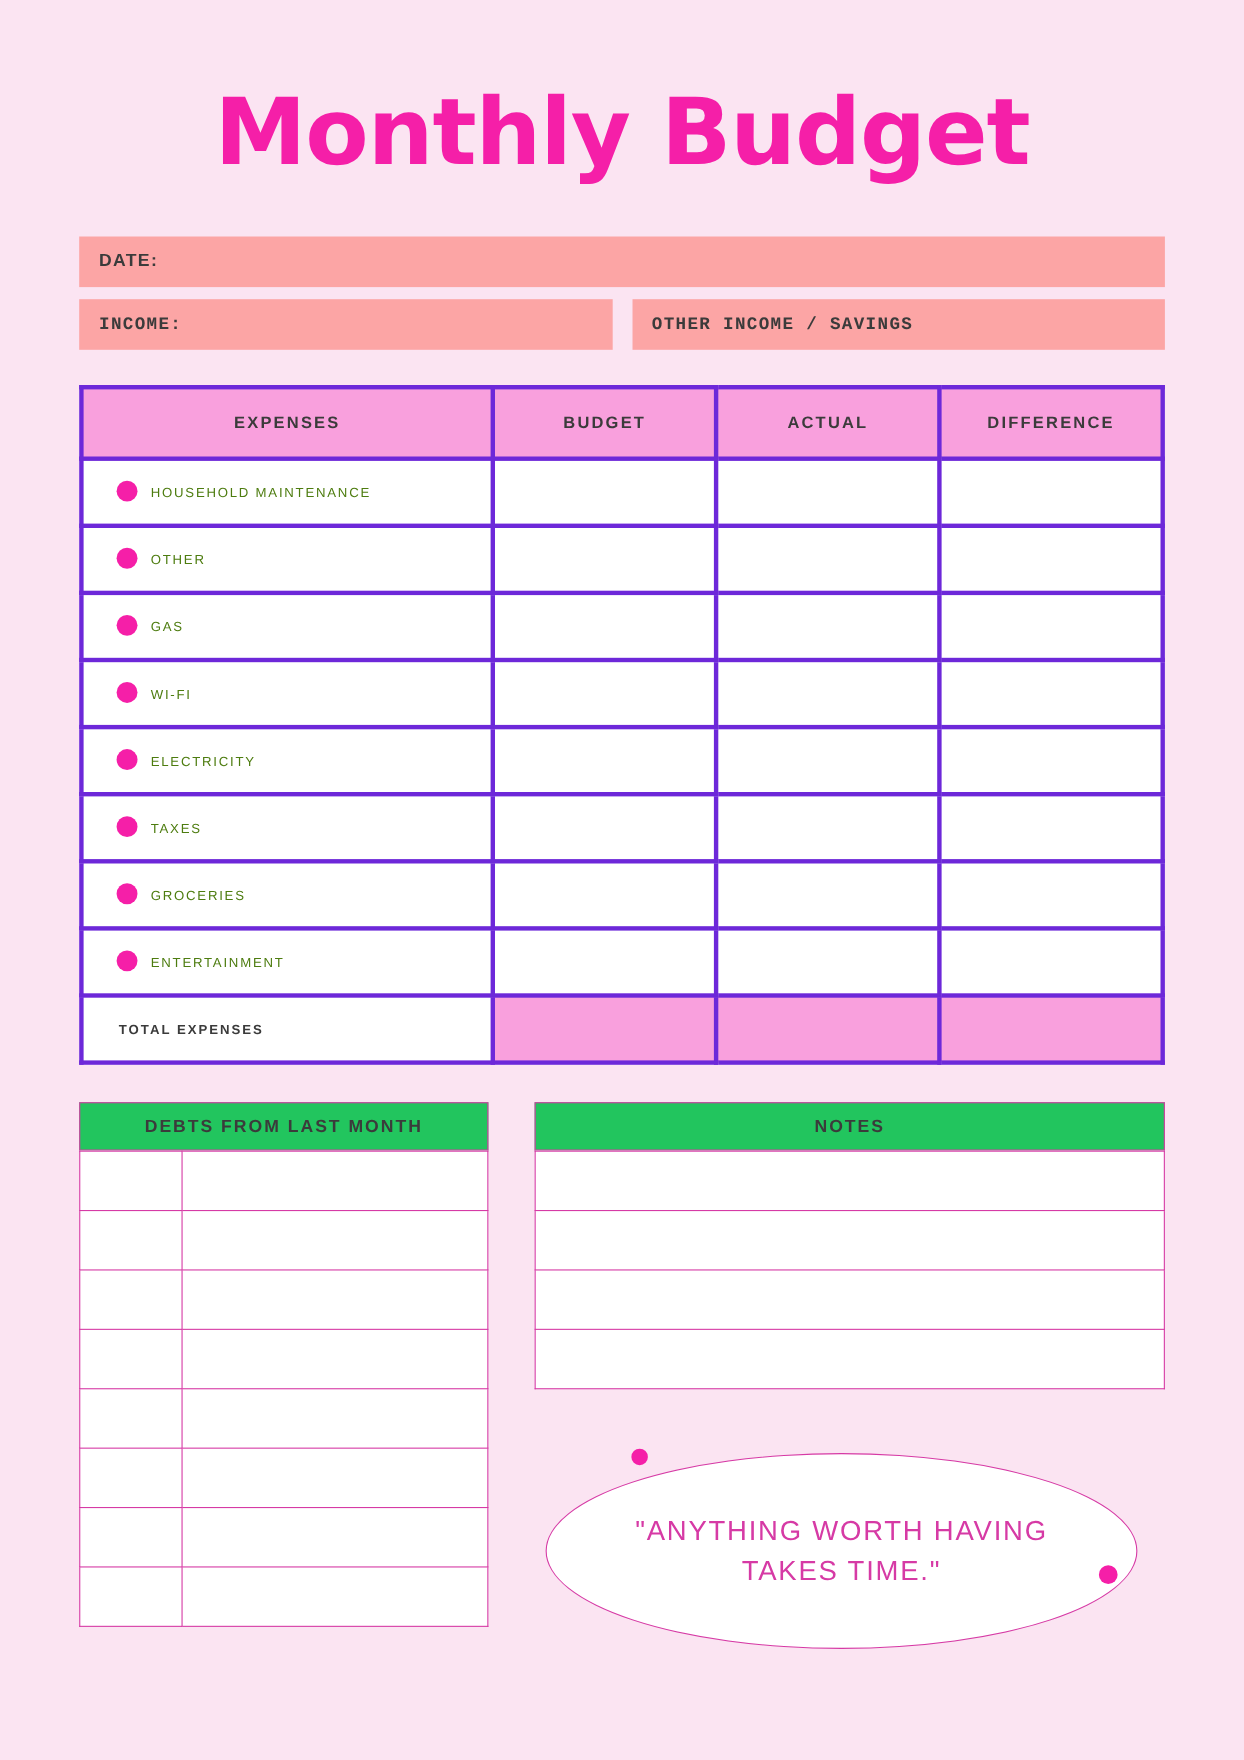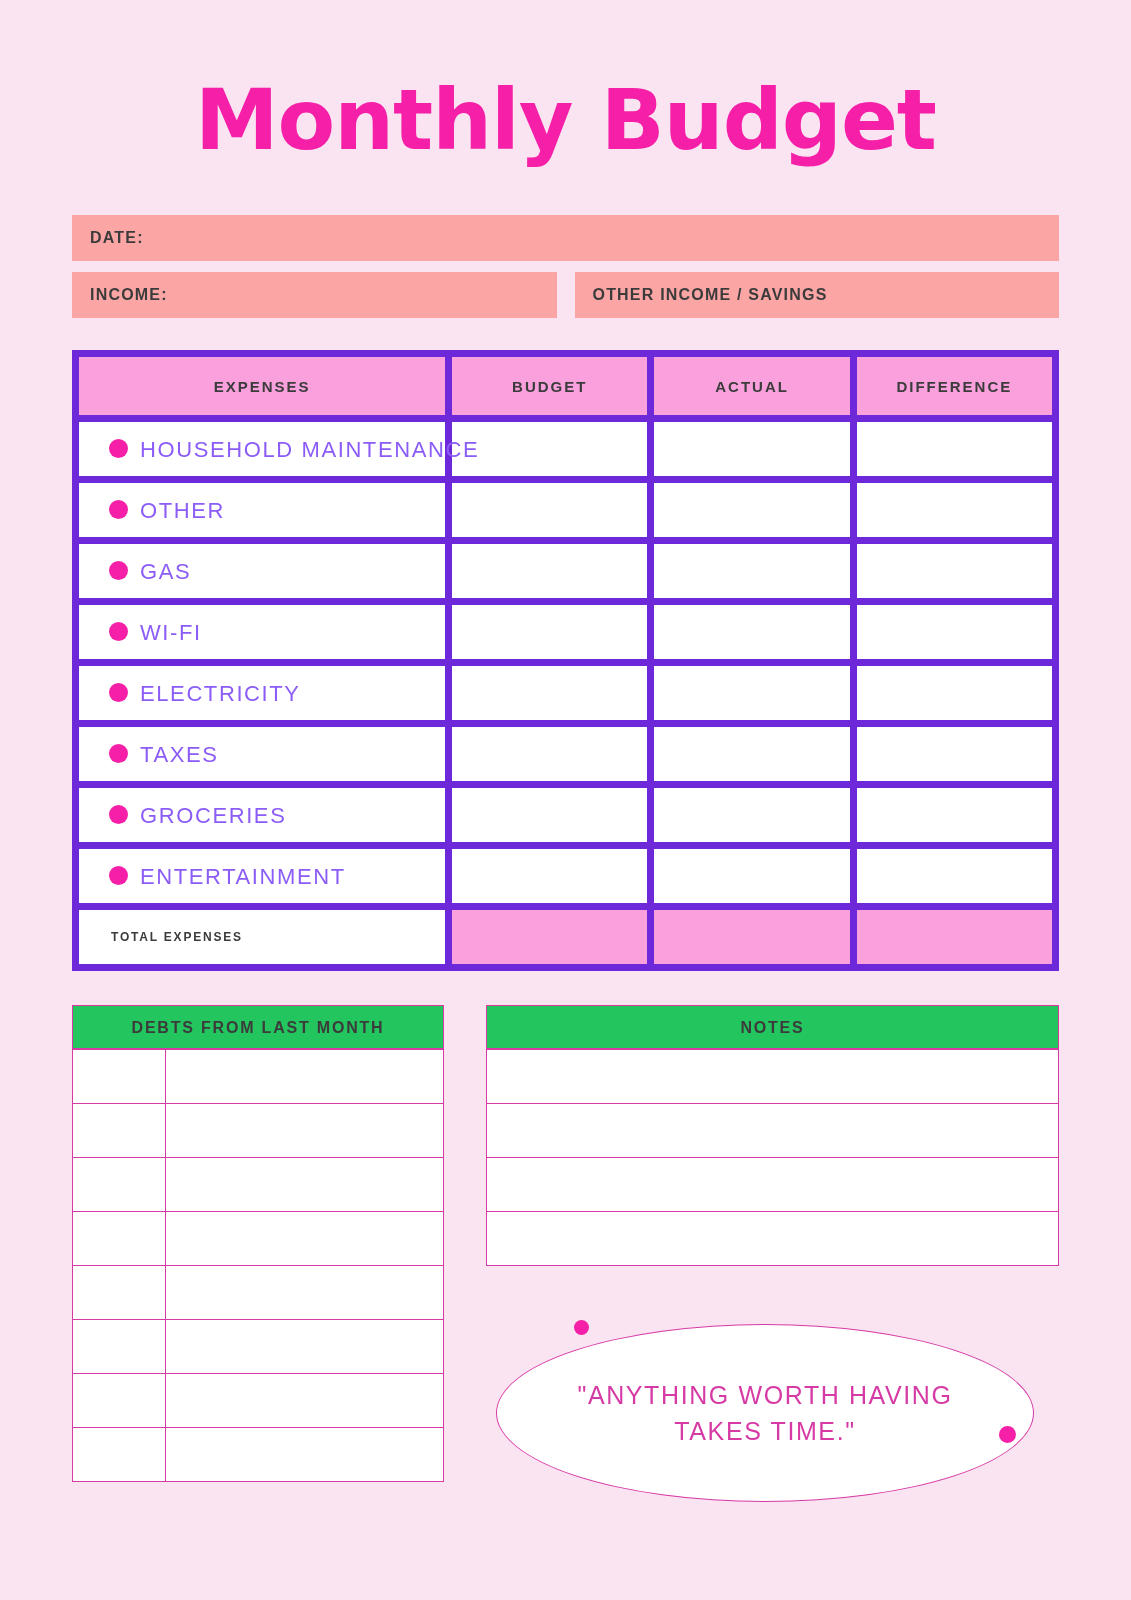--- a/index.html
+++ b/index.html
@@ -38,20 +38,21 @@
   
   .fields {
     margin-top: 53px;
   }
   .field-row {
     display: flex;
     gap: 18px;
   }
   .field-row + .field-row {
     margin-top: 11px;
+    font-family: Liberation Mono, monospace;
   }
   .field {
     background: #fca5a5;
     height: 46px;
     display: flex;
     align-items: center;
     padding-left: 18px;
     box-sizing: border-box;
     font-size: 16px;
     letter-spacing: 1.2px;
@@ -64,41 +65,41 @@
   
   .expenses {
     margin-top: 32px;
     border: 1px solid #d63aa5;
     border-collapse: collapse;
     width: 100%;
     table-layout: fixed;
     background: #ffffff;
   }
   .expenses th, .expenses td {
-    border: 7px solid #6d28d9;
+    border: 4px solid #6d28d9;
     height: 61px;
     box-sizing: border-box;
   }
   .expenses thead th {
     background: #f9a0dd;
     color: #3b3b3b;
     font-size: 15px;
     letter-spacing: 2px;
     font-weight: bold;
     height: 65px;
   }
   .col-name { width: 38%; }
   .col-val { width: 20.6%; margin-top: 25px; }
 
   .exp-name {
     text-align: left;
     padding-left: 30px;
-    font-size: 22px;
+    font-size: 12px;
     letter-spacing: 1.6px;
-    color: #8b5cf6;
+    color: #4d7c0f;
     white-space: nowrap;
   }
   .bullet {
     display: inline-block;
     width: 19px;
     height: 19px;
     border-radius: 50%;
     background: #f51fa8;
     vertical-align: middle;
     margin-right: 12px;

